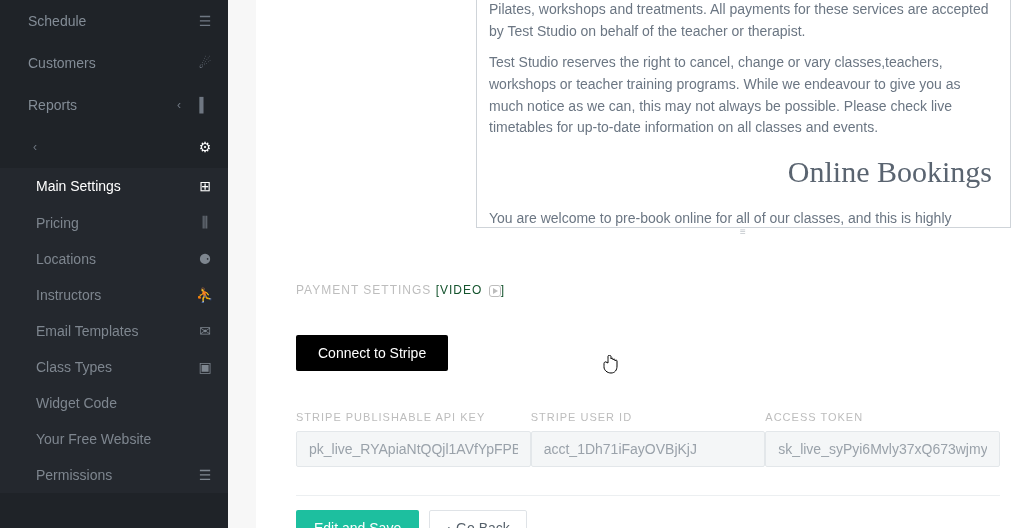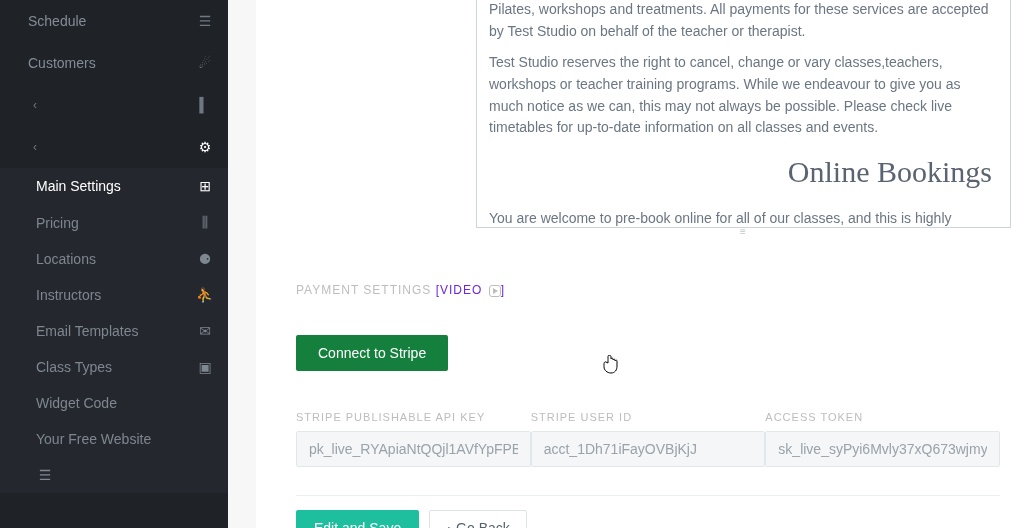--- a/index.html
+++ b/index.html
@@ -25,25 +25,25 @@
   
   .content { flex: 1; background: #fff; position: relative; overflow: hidden; margin-left: 28px; }
   .inner { max-width: 1020px; padding: 0 24px 30px 40px; }
 
   .terms-frame { margin-left: 180px; margin-top: -8px; width: 535px; height: 236px; border: 1px solid #cfd4d9; overflow-y: scroll; padding: 6px 18px 10px 12px; background: #fff; color: #6b7683; line-height: 1.55; font-size: 14px; }
   .terms-frame p { margin-bottom: 10px; }
   .terms-frame h2 { font-family: Georgia, serif; font-weight: normal; font-size: 30px; color: #5a6470; text-align: right; margin: 10px 0 12px; }
   .resize-grip { text-align: center; color: #c0c6cb; font-size: 10px; letter-spacing: 1px; margin-left: 180px; width: 535px; pointer-events: none; margin-top: -2px; }
 
   .section-header { margin-top: 46px; font-size: 12px; letter-spacing: 1px; color: #bdbdbd; }
-  .section-header .vid { color: #6d28d9; }
+  .section-header .vid { color: #14532d; }
   .play-badge { display:inline-block; width:12px; height:12px; border:1px solid #bdbdbd; border-radius:3px; position:relative; vertical-align:middle; margin-left:2px; }
   .play-badge:before { content:""; position:absolute; left:3px; top:2px; border-left:5px solid #bdbdbd; border-top:3px solid transparent; border-bottom:3px solid transparent; }
 
-  .stripe-btn { margin-top: 38px; background: #15803d; color: #fff; border: none; padding: 10px 22px; font-size: 14px; border-radius: 2px; cursor: pointer; }
+  .stripe-btn { margin-top: 38px; background: #000000; color: #fff; border: none; padding: 10px 22px; font-size: 14px; border-radius: 2px; cursor: pointer; }
 
   .fields { display: flex; margin-top: 40px; }
   .field { flex: 1; }
   .field-label { font-size: 11px; letter-spacing: 1px; color: #bdbdbd; margin-bottom: 8px; display: block; }
   .field input { width: 100%; border: 1px solid #e3e7ea; background: #f4f6f7; padding: 9px 12px; font-size: 14px; color: #9aa2aa; border-radius: 2px; }
 
   .divider { border: none; border-top: 1px solid #eceff1; margin: 28px 0 14px; }
 
   .btn-row { display: flex; gap: 10px; }
   .btn-primary { background: #1dbf9f; color: #fff; border: none; padding: 10px 18px; font-size: 14px; border-radius: 2px; cursor: pointer; }
@@ -66,20 +66,21 @@
         <span class="label">Schedule</span>
         <span class="chev"></span>
         <span class="icon">☰</span>
       </div>
       <div class="nav-item">
         <span class="label">Customers</span>
         <span class="chev"></span>
         <span class="icon">☄</span>
       </div>
       <div class="nav-item">
+        <span class="label">Reports</span>
         <span class="chev">‹</span>
         <span class="icon">▍</span>
       </div>
       <div class="nav-item active">
         <span class="chev">‹</span>
         <span class="icon">⚙</span>
       </div>
     </div>
   <div id="sidebar-sub" class="sub-section">
       <div class="sub-item active">
@@ -108,20 +109,21 @@
       </div>
       <div class="sub-item">
         <span class="label">Widget Code</span>
         <span class="icon"></span>
       </div>
       <div class="sub-item">
         <span class="label">Your Free Website</span>
         <span class="icon"></span>
       </div>
       <div class="sub-item">
+        <span class="label">Permissions</span>
         <span class="icon">☰</span>
       </div>
     </div>
 </nav>
 
 <main class="content">
   <div class="inner">
 
     
     <div class="terms-frame">

